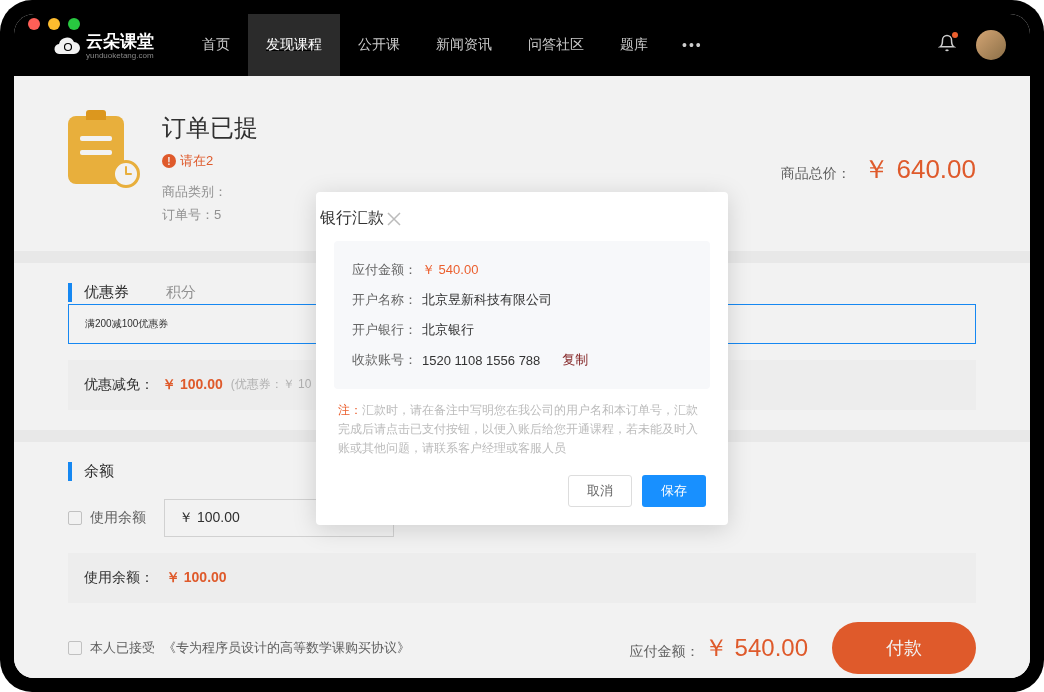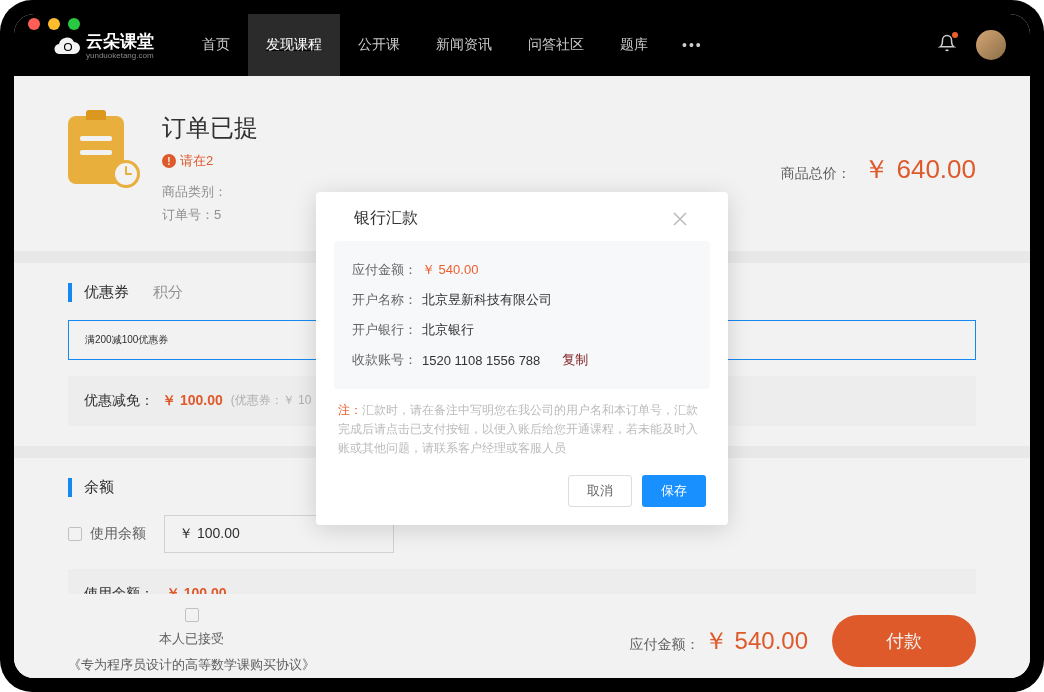--- a/index.html
+++ b/index.html
@@ -203,24 +203,24 @@
     .total-amount { font-size: 26px; color: #eb5f2e; }
     
     .section-card {
       background: #fff;
       margin-top: 12px;
       padding: 20px 54px;
     }
     
     .section-tabs {
       display: flex;
-      gap: 24px;
+      gap: 37px;
       border-left: 4px solid #1890ff;
       padding-left: 12px;
-      margin-bottom: 18px;
+      margin-bottom: 2px;
     }
     .tab { font-size: 15px; color: #333; cursor: pointer; }
     .tab.inactive { color: #999; }
     
     .coupon-select {
       border: 1px solid #1890ff;
       padding: 12px 16px;
       font-size: 10px;
       color: #333;
       width: 100%;
@@ -290,21 +290,20 @@
       display: flex;
       align-items: center;
       justify-content: space-between;
     }
     .agreement {
       display: flex;
       align-items: center;
       gap: 8px;
       font-size: 13px;
       color: #666;
-      flex-direction: column;
     }
     .agreement-link { color: #666; }
     .footer-right {
       display: flex;
       align-items: center;
       gap: 24px;
     }
     .pay-amount-label { font-size: 14px; color: #666; }
     .pay-amount { font-size: 24px; color: #eb5f2e; font-weight: 500; }
     .pay-button {
@@ -329,23 +328,22 @@
     }
     
     .modal {
       background: #fff;
       width: 412px;
       border-radius: 4px;
       box-shadow: 0 4px 24px rgba(0,0,0,0.15);
     }
     .modal-header {
       display: flex;
-      justify-content: space-between;
-      align-items: center;
-      padding: 16px 38px 12px;
+      align-items: center;
+      padding: 16px 4px 12px;
     }
     .modal-title { font-size: 16px; color: #333; font-weight: 500; }
     .modal-close {
       cursor: pointer;
       color: #bbb;
       font-size: 16px;
       width: 20px; height: 20px;
       display: flex;
       align-items: center;
       justify-content: center;

